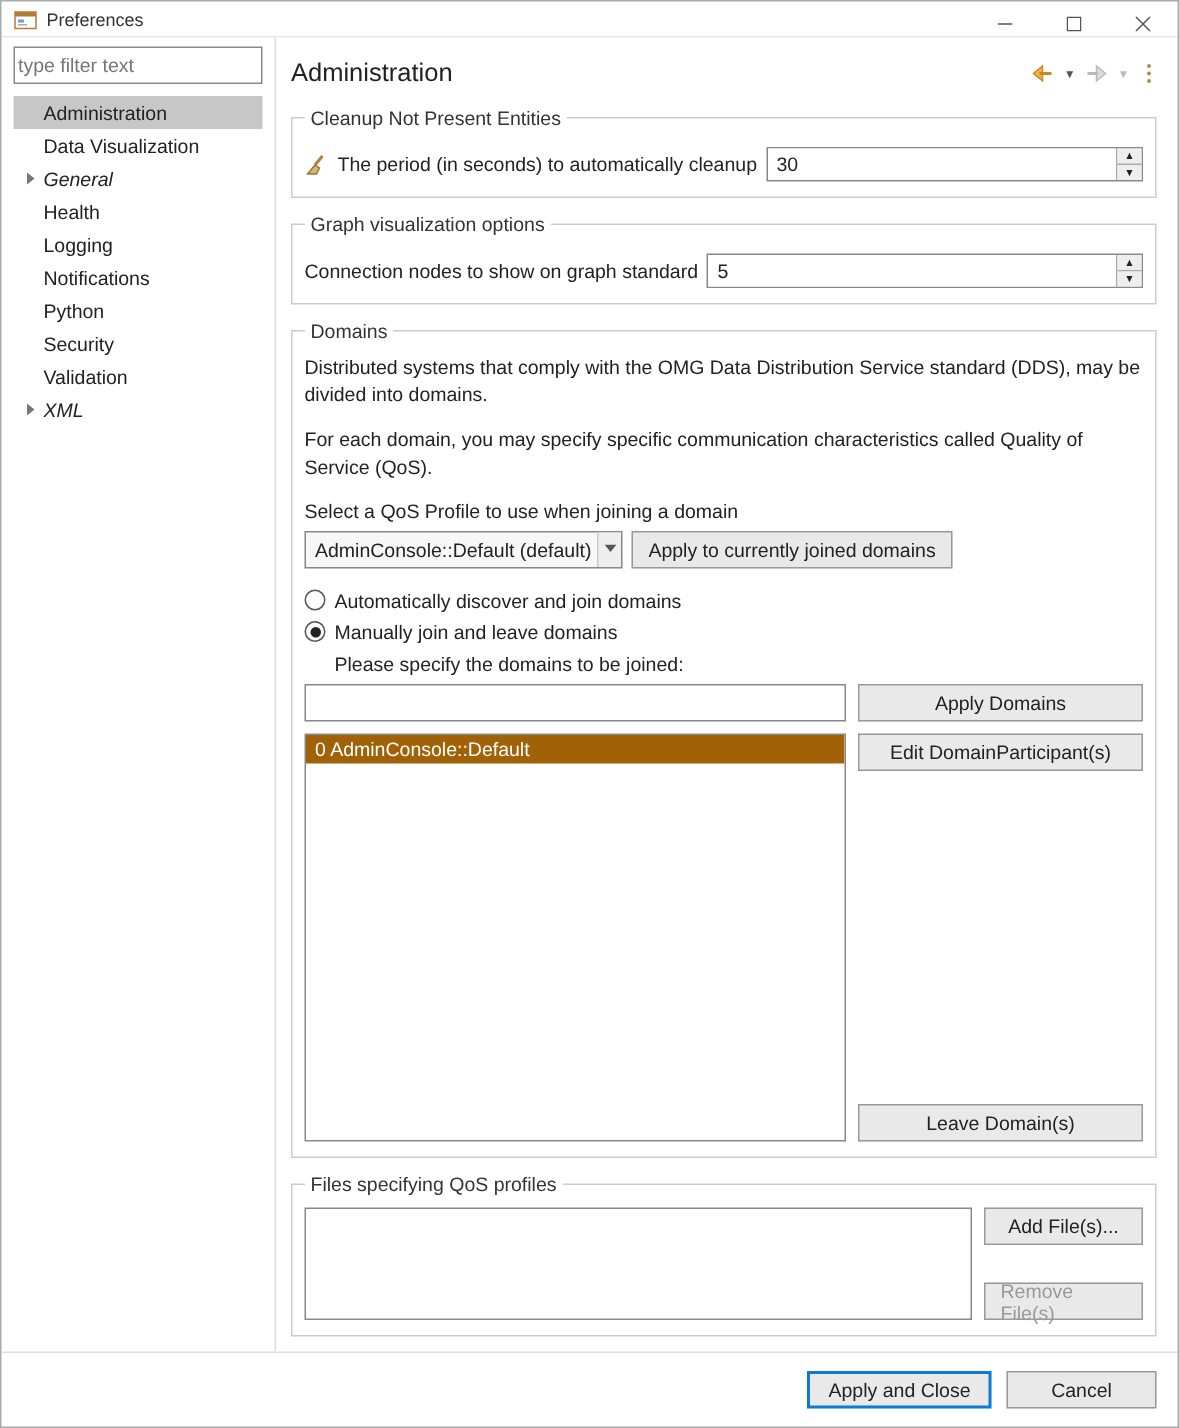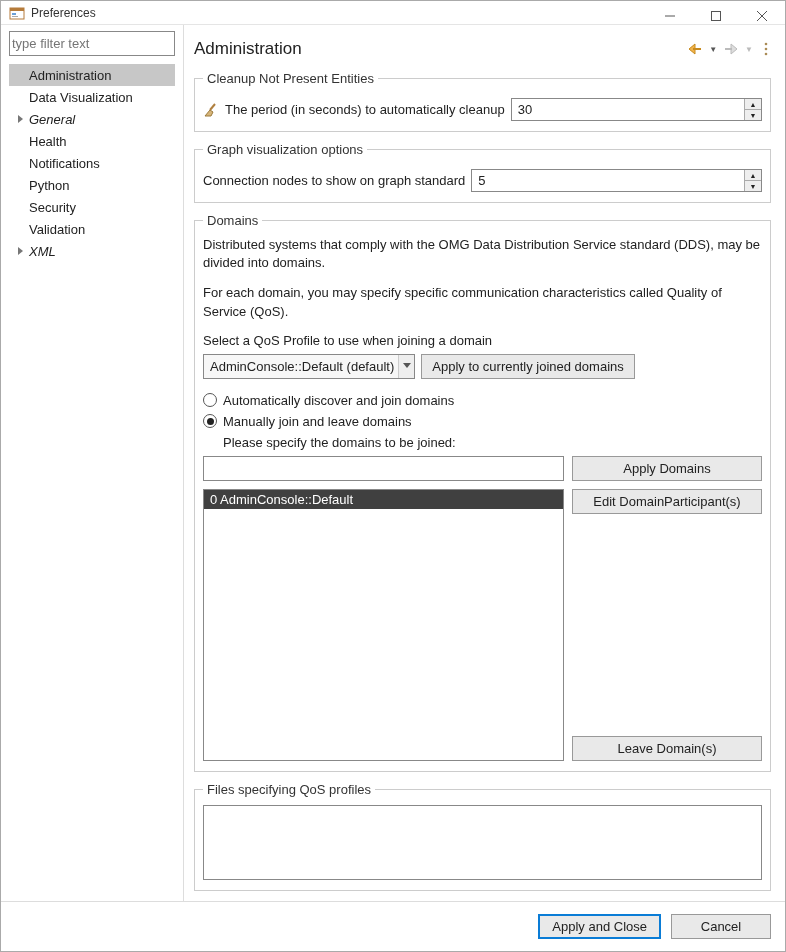--- a/index.html
+++ b/index.html
@@ -45,21 +45,21 @@
     .btn.wide { width: 190px; }
     .btn.disabled { color: #999; }
     .radio-row { display: flex; align-items: center; gap: 6px; margin-bottom: 6px; }
     .radio { width: 14px; height: 14px; border: 1px solid #555; border-radius: 50%; display: inline-flex; align-items: center; justify-content: center; }
     .radio.selected::after { content: ""; width: 7px; height: 7px; background: #222; border-radius: 50%; }
     .indent-label { padding-left: 20px; margin-bottom: 6px; }
     .join-row { display: flex; gap: 8px; margin-bottom: 8px; }
     .text-input { flex: 1; height: 25px; border: 1px solid #888; padding: 3px 6px; background: #fff; }
     .domain-row { flex: 1; display: flex; gap: 8px; min-height: 136px; }
     .domain-list { flex: 1; border: 1px solid #888; background: #fff; overflow: hidden; }
-    .domain-item { padding: 2px 6px; color: #fff; background: #404040; }
+    .domain-item { padding: 2px 6px; color: #fff; background: #a16207; }
     .domain-btn-col { width: 190px; display: flex; flex-direction: column; gap: 8px; }
     .domain-btn-col .spacer { flex: 1; }
     .qos-row { display: flex; gap: 8px; }
     .qos-list { flex: 1; height: 75px; border: 1px solid #888; background: #fff; }
     .qos-btn-col { width: 106px; display: flex; flex-direction: column; gap: 8px; }
     .qos-btn-col .spacer2 { flex: 1; }
     .footer { border-top: 1px solid #ddd; padding: 12px 14px; display: flex; justify-content: flex-end; gap: 10px; }
     .footer .btn { min-width: 100px; }
     .footer .btn.primary { border: 2px solid #0a7cd6; background: #e9e9e9; padding: 0 12px; }
   </style>
@@ -111,20 +111,23 @@
             <svg width="8" height="8" viewBox="0 0 8 8">
               <path d="M1 0 L6 4 L1 8 Z" fill="#777"></path>
             </svg>
           </span>
           <span>General</span>
         </div>
         <div class="tree-item">
           <span>Health</span>
         </div>
         <div class="tree-item">
+          <span>Logging</span>
+        </div>
+        <div class="tree-item">
           <span>Notifications</span>
         </div>
         <div class="tree-item">
           <span>Python</span>
         </div>
         <div class="tree-item">
           <span>Security</span>
         </div>
         <div class="tree-item">
           <span>Validation</span>
@@ -245,20 +248,25 @@
           <div class="spacer"></div>
           <div class="btn wide">Leave Domain(s)</div>
         </div>
       </div>
     </fieldset>
 
     <fieldset>
       <legend>Files specifying QoS profiles</legend>
       <div class="qos-row">
         <div class="qos-list"></div>
+        <div class="qos-btn-col">
+          <div class="btn">Add File(s)...</div>
+          <div class="spacer2"></div>
+          <div class="btn disabled">Remove File(s)</div>
+        </div>
       </div>
     </fieldset>
   </div>
 </div>
 
 <div class="footer">
   <div class="btn primary">Apply and Close</div>
   <div class="btn">Cancel</div>
 </div>
 

